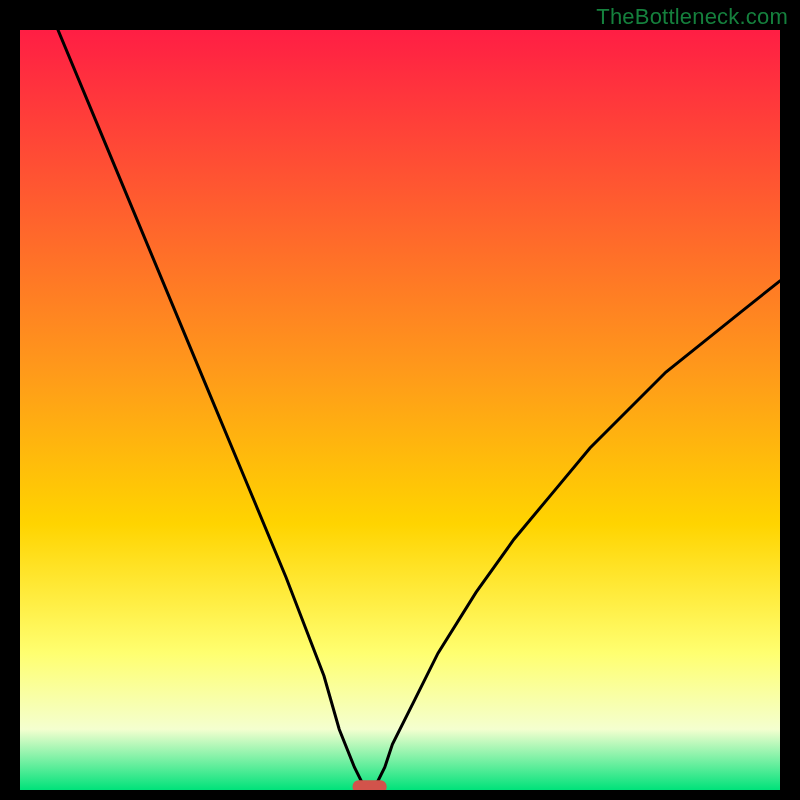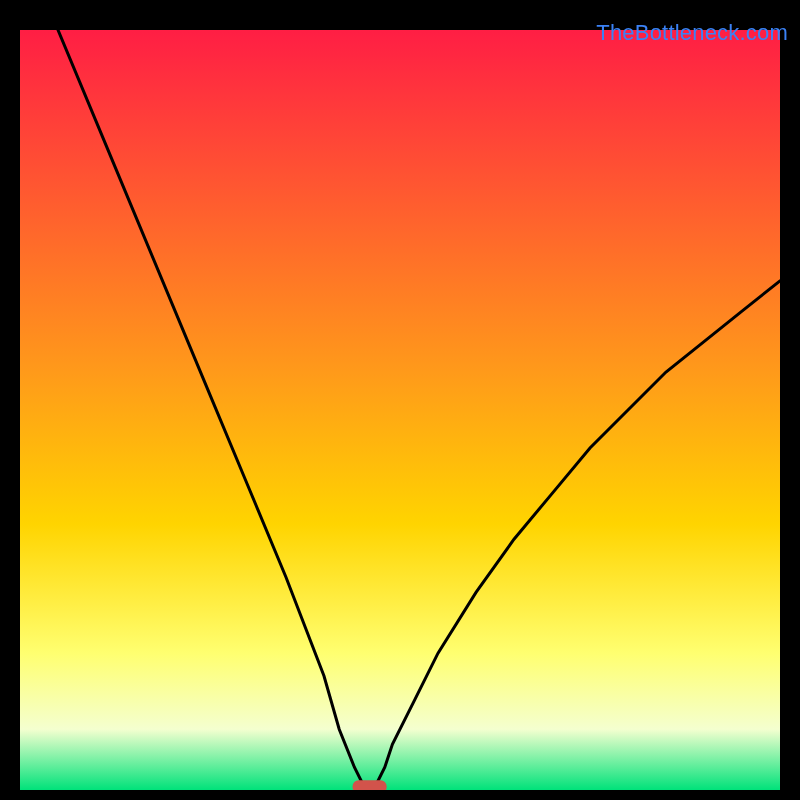--- a/index.html
+++ b/index.html
@@ -14,26 +14,25 @@
   .outer {
     position: relative;
     width: 800px;
     height: 800px;
     background: #000;
   }
   .watermark {
     position: absolute;
     top: 4px;
     right: 12px;
-    color: #3b82f6;
+    color: #15803d;
     font-size: 22px;
     font-weight: 500;
     letter-spacing: 0.2px;
     z-index: 10;
-    margin-top: 16px;
   }
   .plot {
     position: absolute;
     left: 20px;
     top: 30px;
     width: 760px;
     height: 760px;
   }
   svg {
     display: block;

